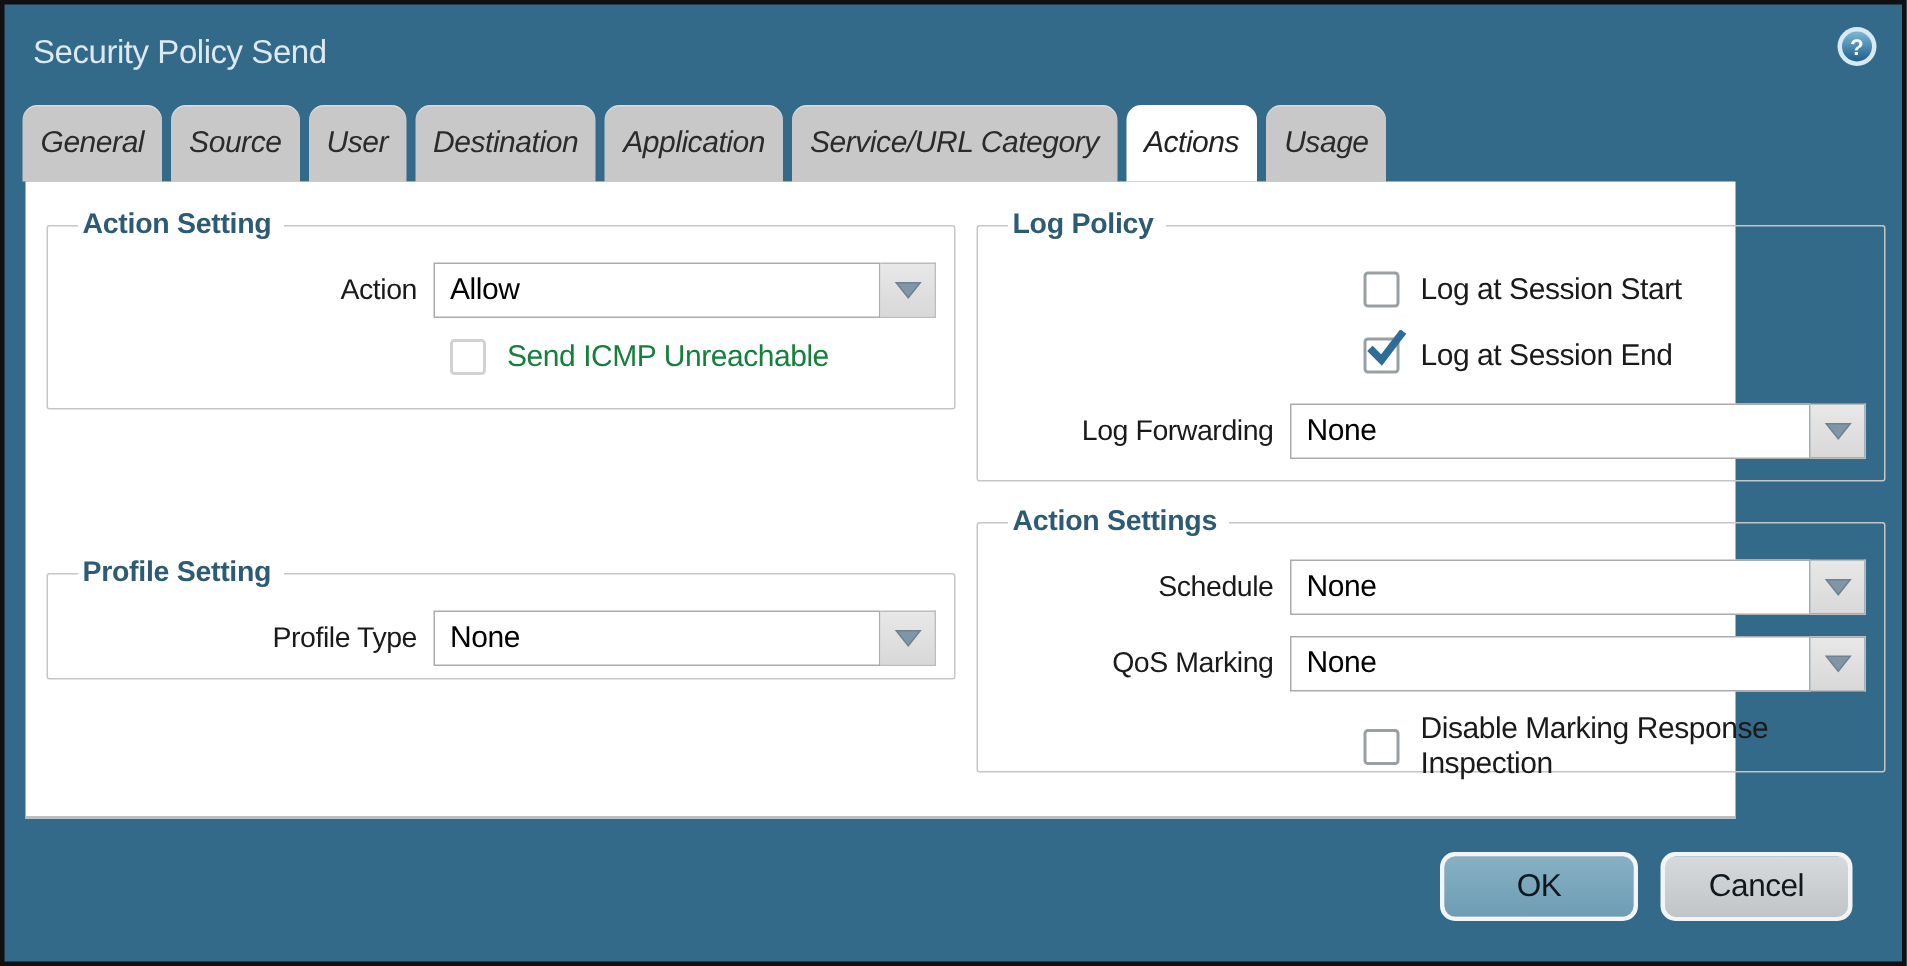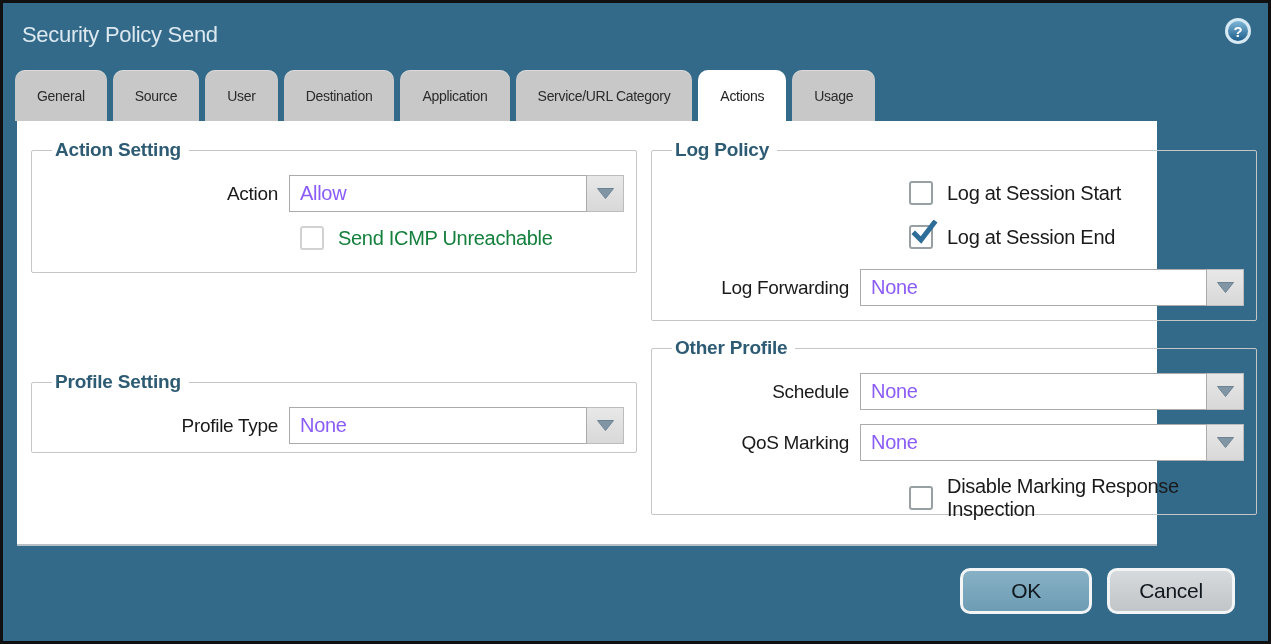--- a/index.html
+++ b/index.html
@@ -28,24 +28,25 @@
 
   
   .tabbar {
     position:absolute; left:12px; top:67px; right:12px; height:51px;
     display:flex; gap:6px; align-items:stretch;
   }
   .tab {
     background:#c8c8c8;
     border-radius:10px 10px 0 0;
     display:flex; align-items:center; justify-content:center;
-    padding:0 22px;
-    font-size:14px; color:#2b2b2b; letter-spacing:-0.3px;
+    padding:0 12px;
+    font-size:20px; color:#2b2b2b; letter-spacing:-0.3px;
     cursor:pointer;
     box-shadow:inset 0 1px 0 rgba(255,255,255,.35);
+    font-style:italic;
   }
   .tab.active { background:#ffffff; color:#222; }
 
   
   .panel {
     position:absolute; left:14px; top:118px;
     width:1140px; height:425px;
     background:#ffffff;
     border-bottom:2px solid #b7c0c5;
   }
@@ -78,21 +79,21 @@
   .col-right .row-label { width:196px; }
 
   
   .combo { display:flex; flex:1 1 auto; height:37px; cursor:pointer; }
   .combo-value {
     flex:1 1 auto;
     border:1px solid #ababab;
     background:#fff;
     display:flex; align-items:center;
     padding-left:10px;
-    font-size:20px; color:#8b5cf6; letter-spacing:-0.3px;
+    font-size:20px; color:#000000; letter-spacing:-0.3px;
   }
   .combo-btn {
     flex:0 0 37px;
     background:linear-gradient(#e8e8e8,#d8d8d8);
     border:1px solid #bcbcbc; border-left:none;
     display:flex; align-items:center; justify-content:center;
   }
 
   
   .check-row { display:flex; align-items:center; margin-top:14px; }
@@ -233,21 +234,21 @@
             <div class="combo-btn" data-name="log-forwarding-dropdown-button">
               <svg width="19" height="13" viewBox="0 0 19 13" data-name="chevron-down-icon">
                 <path d="M1.5 1.5 L17.5 1.5 L9.5 11.5 Z" fill="#8096a5" stroke="#6d8292" stroke-width="1"></path>
               </svg>
             </div>
           </div>
         </div>
       </fieldset>
 
       <fieldset data-name="other-settings-group">
-        <legend data-name="other-settings-legend">Other Profile</legend>
+        <legend data-name="other-settings-legend">Action Settings</legend>
 
         <div class="row" data-name="schedule-row">
           <div class="row-label" data-name="schedule-label">Schedule</div>
           <div class="combo" data-name="schedule-dropdown">
             <div class="combo-value" data-name="schedule-dropdown-value">None</div>
             <div class="combo-btn" data-name="schedule-dropdown-button">
               <svg width="19" height="13" viewBox="0 0 19 13" data-name="chevron-down-icon">
                 <path d="M1.5 1.5 L17.5 1.5 L9.5 11.5 Z" fill="#8096a5" stroke="#6d8292" stroke-width="1"></path>
               </svg>
             </div>

